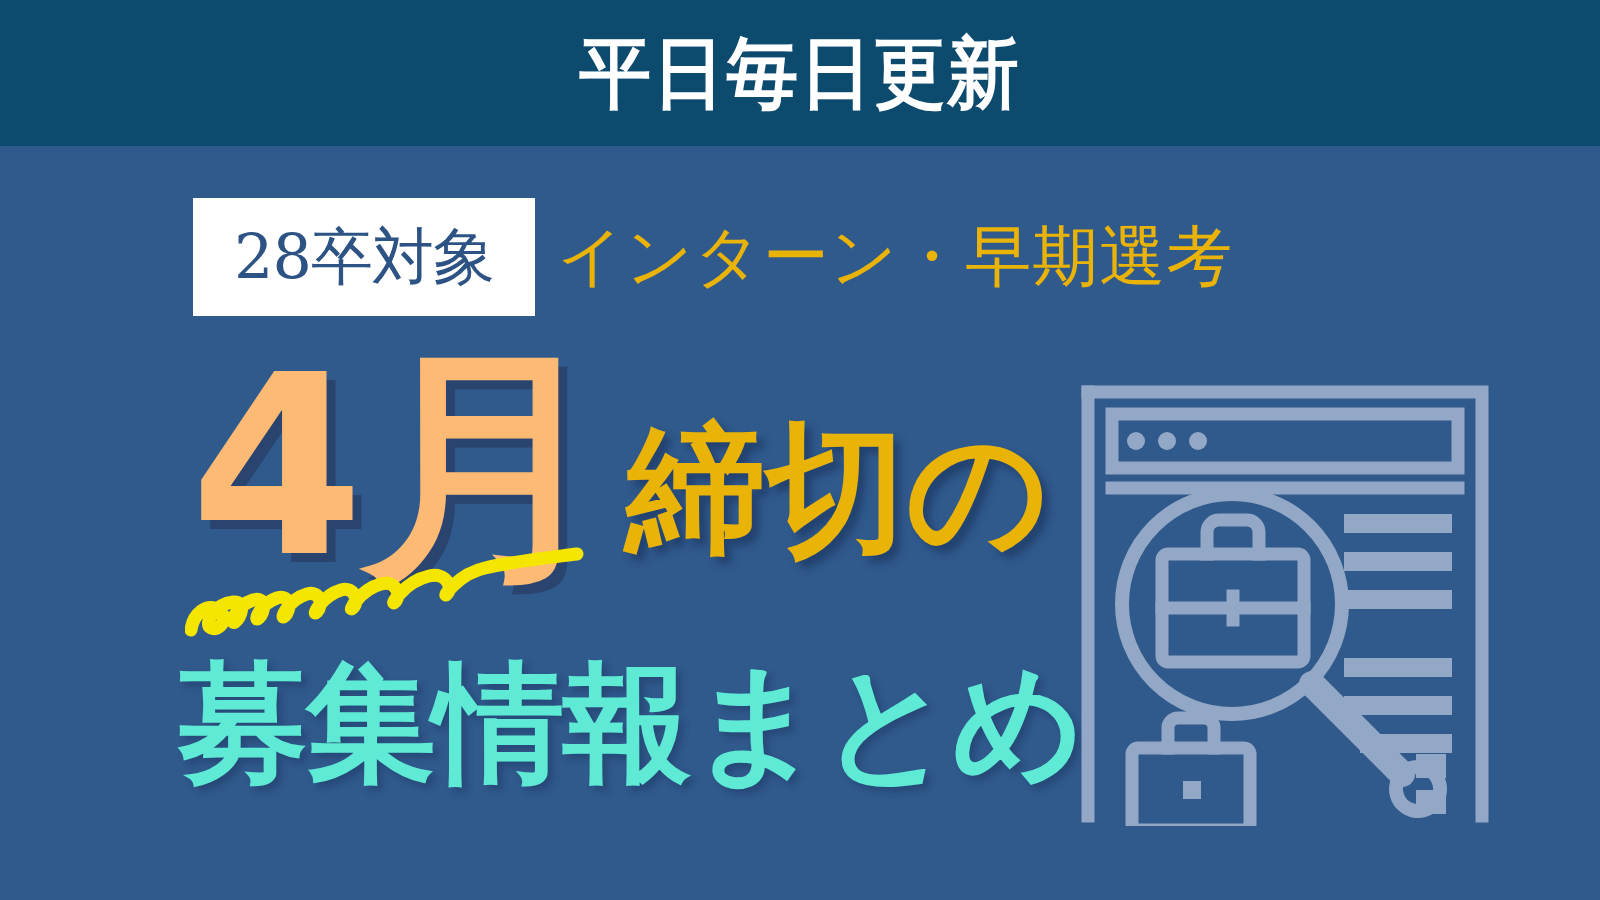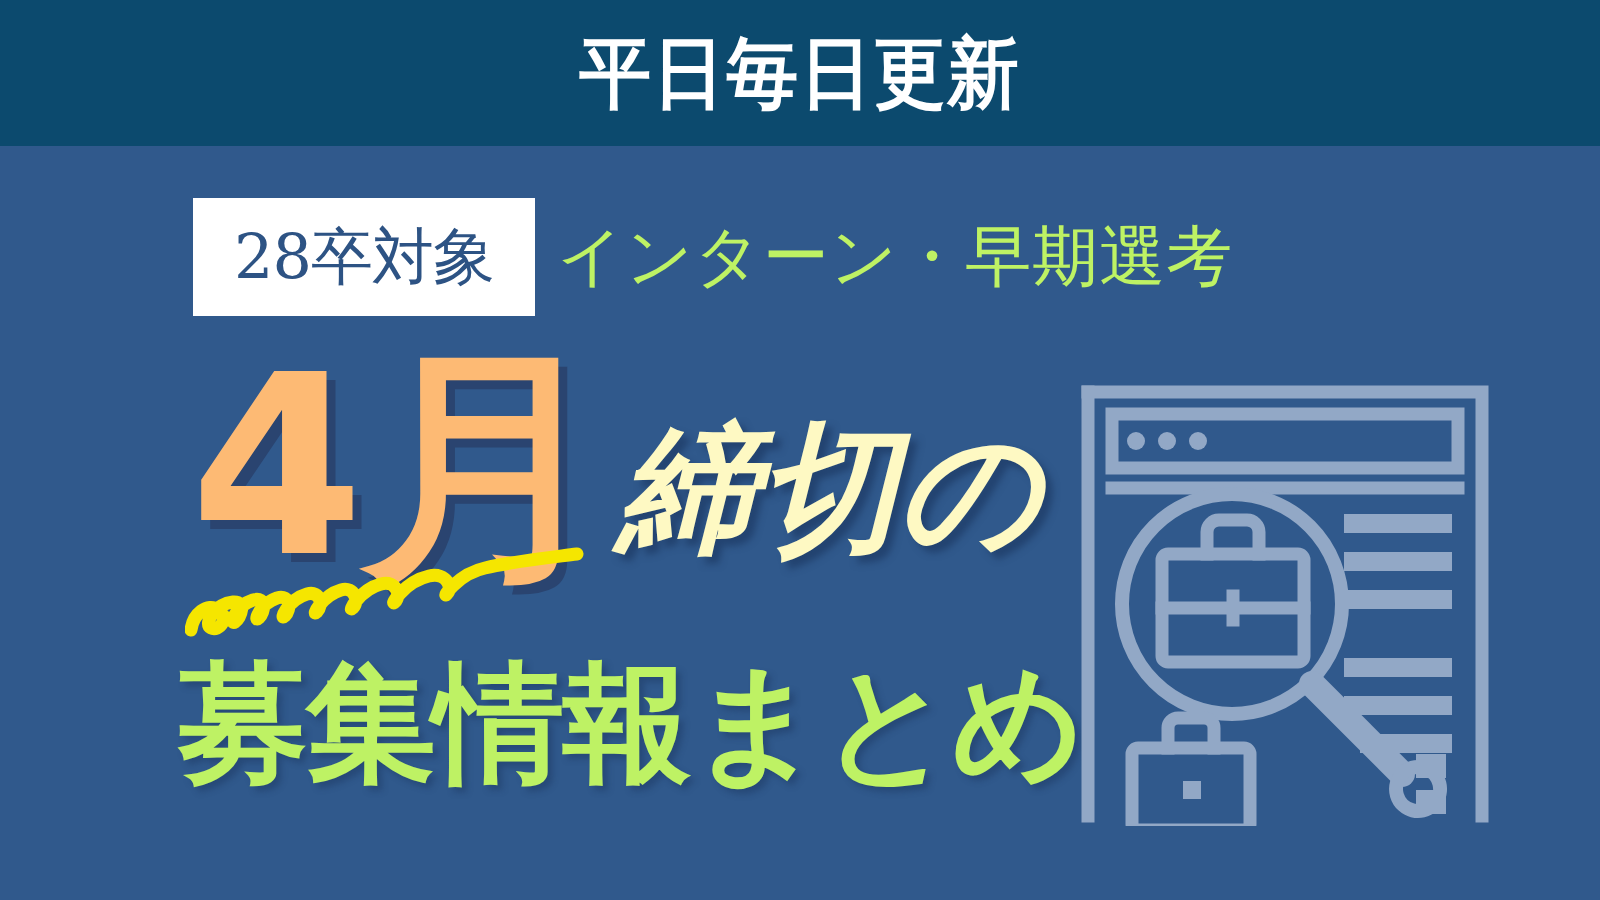--- a/index.html
+++ b/index.html
@@ -74,21 +74,21 @@
   }
   #grad-badge-text {
     font-family: "DejaVu Serif", "Liberation Serif", serif;
     font-size: 62px;
     font-weight: normal;
     line-height: 1;
     letter-spacing: -1px;
     white-space: nowrap;
   }
   #subhead-text {
-    color: #bef264;
+    color: #eab308;
     font-family: "DejaVu Sans", "Liberation Sans", sans-serif;
     font-size: 66px;
     font-weight: normal;
     line-height: 1;
     margin-left: 22px;
     white-space: nowrap;
     letter-spacing: 1px;
   }
 
   
@@ -104,48 +104,47 @@
     color: #fdba74;
     font-family: "DejaVu Sans", "Liberation Sans", sans-serif;
     font-weight: bold;
     font-size: 250px;
     line-height: 0.86;
     white-space: nowrap;
     text-shadow: 9px 9px 0 #2A4470;
     letter-spacing: -4px;
   }
   #deadline-word {
-    color: #fef9c3;
+    color: #eab308;
     font-family: "DejaVu Sans", "Liberation Sans", sans-serif;
     font-weight: bold;
     font-size: 140px;
     line-height: 1;
     white-space: nowrap;
-    margin-left: 12px;
+    margin-left: 20px;
     padding-bottom: 14px;
     text-shadow: 7px 7px 7px rgba(24,50,90,0.55);
-    font-style: italic;
   }
 
   
   #squiggle {
     position: absolute;
     left: 185px;
     top: 398px;
     width: 480px;
     height: 100px;
     pointer-events: none;
   }
 
   
   #summary-line {
     position: absolute;
     left: 178px;
     top: 512px;
-    color: #bef264;
+    color: #5eead4;
     font-family: "DejaVu Sans", "Liberation Sans", sans-serif;
     font-weight: bold;
     font-size: 130px;
     line-height: 1;
     white-space: nowrap;
     letter-spacing: -2px;
     text-shadow: 5px 5px 6px rgba(24,50,90,0.40);
   }
 
   

